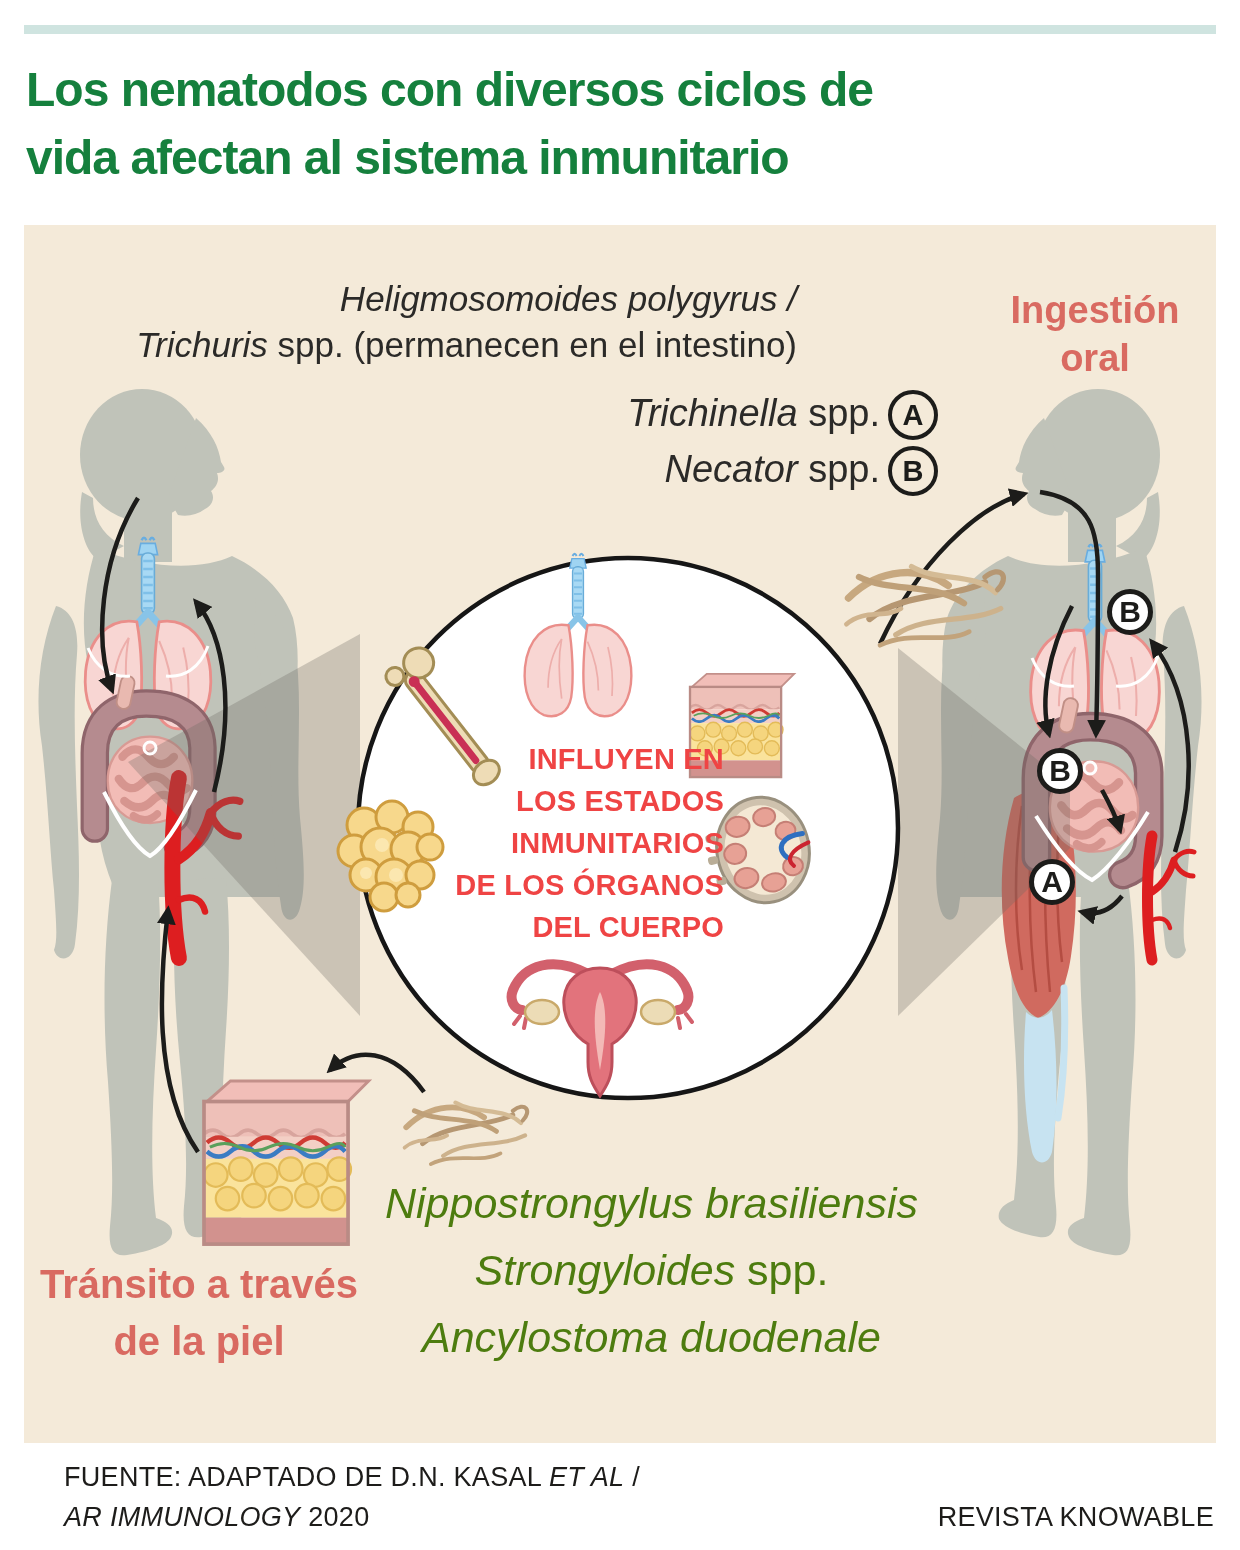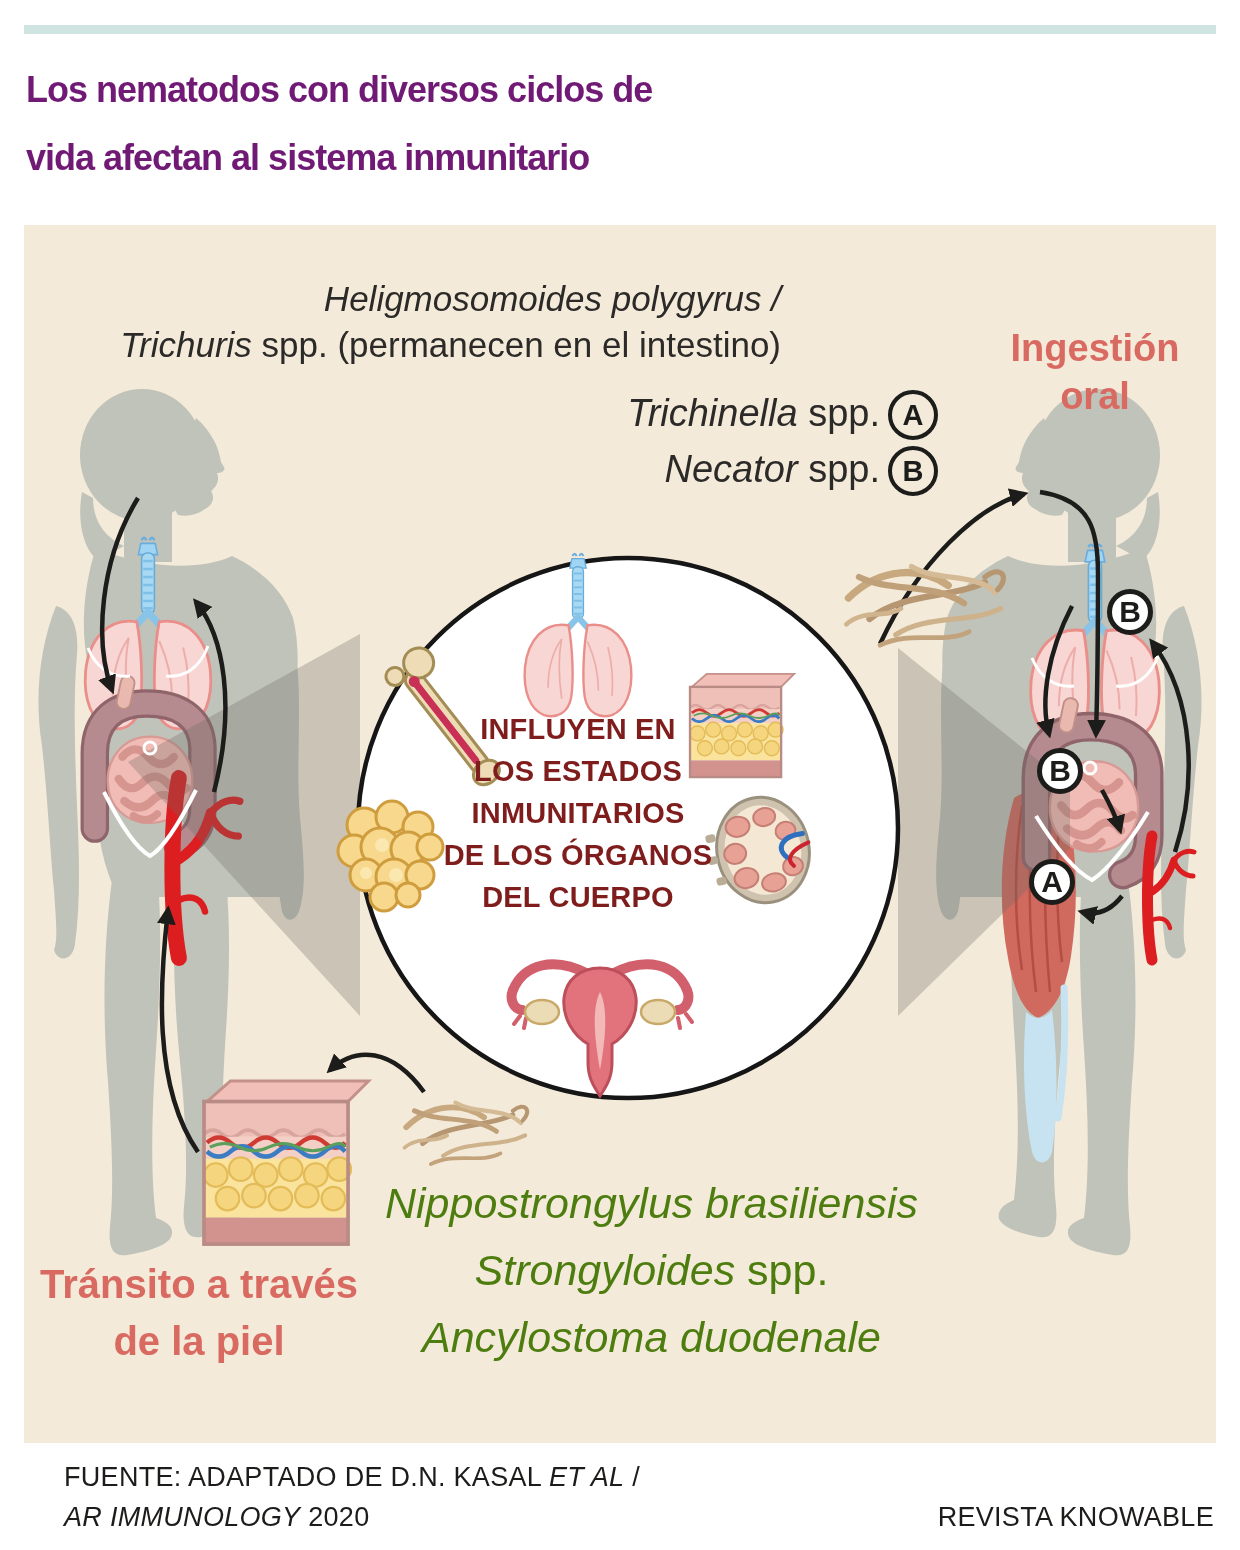--- a/index.html
+++ b/index.html
@@ -1,35 +1,35 @@
 <!DOCTYPE html>
 <html><head>
 <meta charset="utf-8">
 <style>
   html,body{margin:0;padding:0;background:#fff;}
   .page{position:relative;width:1240px;height:1550px;background:#ffffff;overflow:hidden;
         font-family:"Liberation Sans","DejaVu Sans",sans-serif;color:#1d1d1b;}
   .abs{position:absolute;}
   .tealbar{left:24px;top:25px;width:1192px;height:9px;background:#cfe4e0;}
-  .title{left:26px;top:56px;width:1170px;font-size:36px;font-weight:bold;
-         letter-spacing:-1px;line-height:68px;color:#701a75;}
+  .title{left:26px;top:56px;width:1170px;font-size:48px;font-weight:bold;
+         letter-spacing:-1px;line-height:68px;color:#15803d;}
   .panel{left:24px;top:225px;width:1192px;height:1218px;background:#f4ead9;}
   svg.art{left:0;top:0;width:1240px;height:1550px;pointer-events:none;}
-  .toplabels{right:459px;top:276px;text-align:right;font-size:35px;line-height:46px;
+  .toplabels{right:443px;top:276px;text-align:right;font-size:35px;line-height:46px;
              color:#2b2a28;white-space:nowrap;}
   .sp-line{right:360px;text-align:right;font-size:38px;color:#2b2a28;white-space:nowrap;margin-left:48px;}
   .badge{box-sizing:border-box;border:4px solid #1c1c1a;border-radius:50%;width:50px;height:50px;
          display:flex;align-items:center;justify-content:center;font-weight:bold;font-size:29px;
          color:#1c1c1a;background:transparent;}
   .badge.body{width:46px;height:46px;border-width:5px;background:#ffffff;font-size:30px;}
   .salmon{color:#d96a61;font-weight:bold;text-align:center;white-space:pre-line;}
-  .ingestion{left:996px;top:286px;width:198px;font-size:38px;line-height:48px;margin-top:38px;}
+  .ingestion{left:996px;top:286px;width:198px;font-size:38px;line-height:48px;}
   .transit{left:34px;top:1256px;width:330px;font-size:40px;line-height:57px;}
-  .circletext{left:432px;top:708px;width:292px;text-align:center;font-weight:bold;
-              font-size:29px;line-height:42px;color:#7f1d1d;white-space:pre-line;letter-spacing:0.2px;}
+  .circletext{left:432px;top:738px;width:292px;text-align:right;font-weight:bold;
+              font-size:29px;line-height:42px;color:#ef4444;white-space:pre-line;letter-spacing:0.2px;}
   .species{left:385px;top:1170px;font-size:43px;line-height:67px;color:#4d7c0f;white-space:nowrap;text-align:center;}
   .species i, .toplabels i, .sp-line i{font-style:italic;}
   .footer{font-size:27px;letter-spacing:0.3px;color:#1d1c1a;white-space:nowrap;margin-left:36px;}
   .f1{left:28px;top:1462px;}
   .f2{left:28px;top:1502px;}
   .credit{right:26px;top:1502px;text-align:right;}
 </style>
 </head>
 <body>
 

